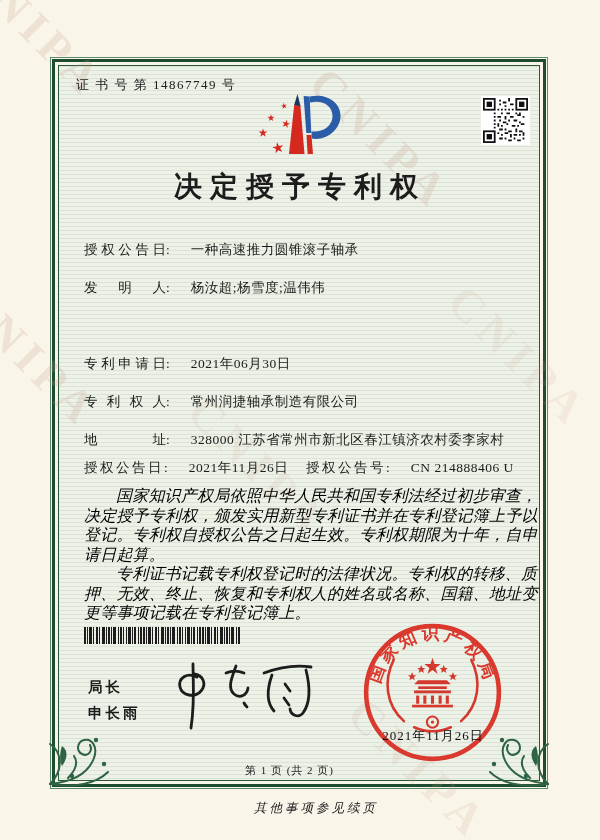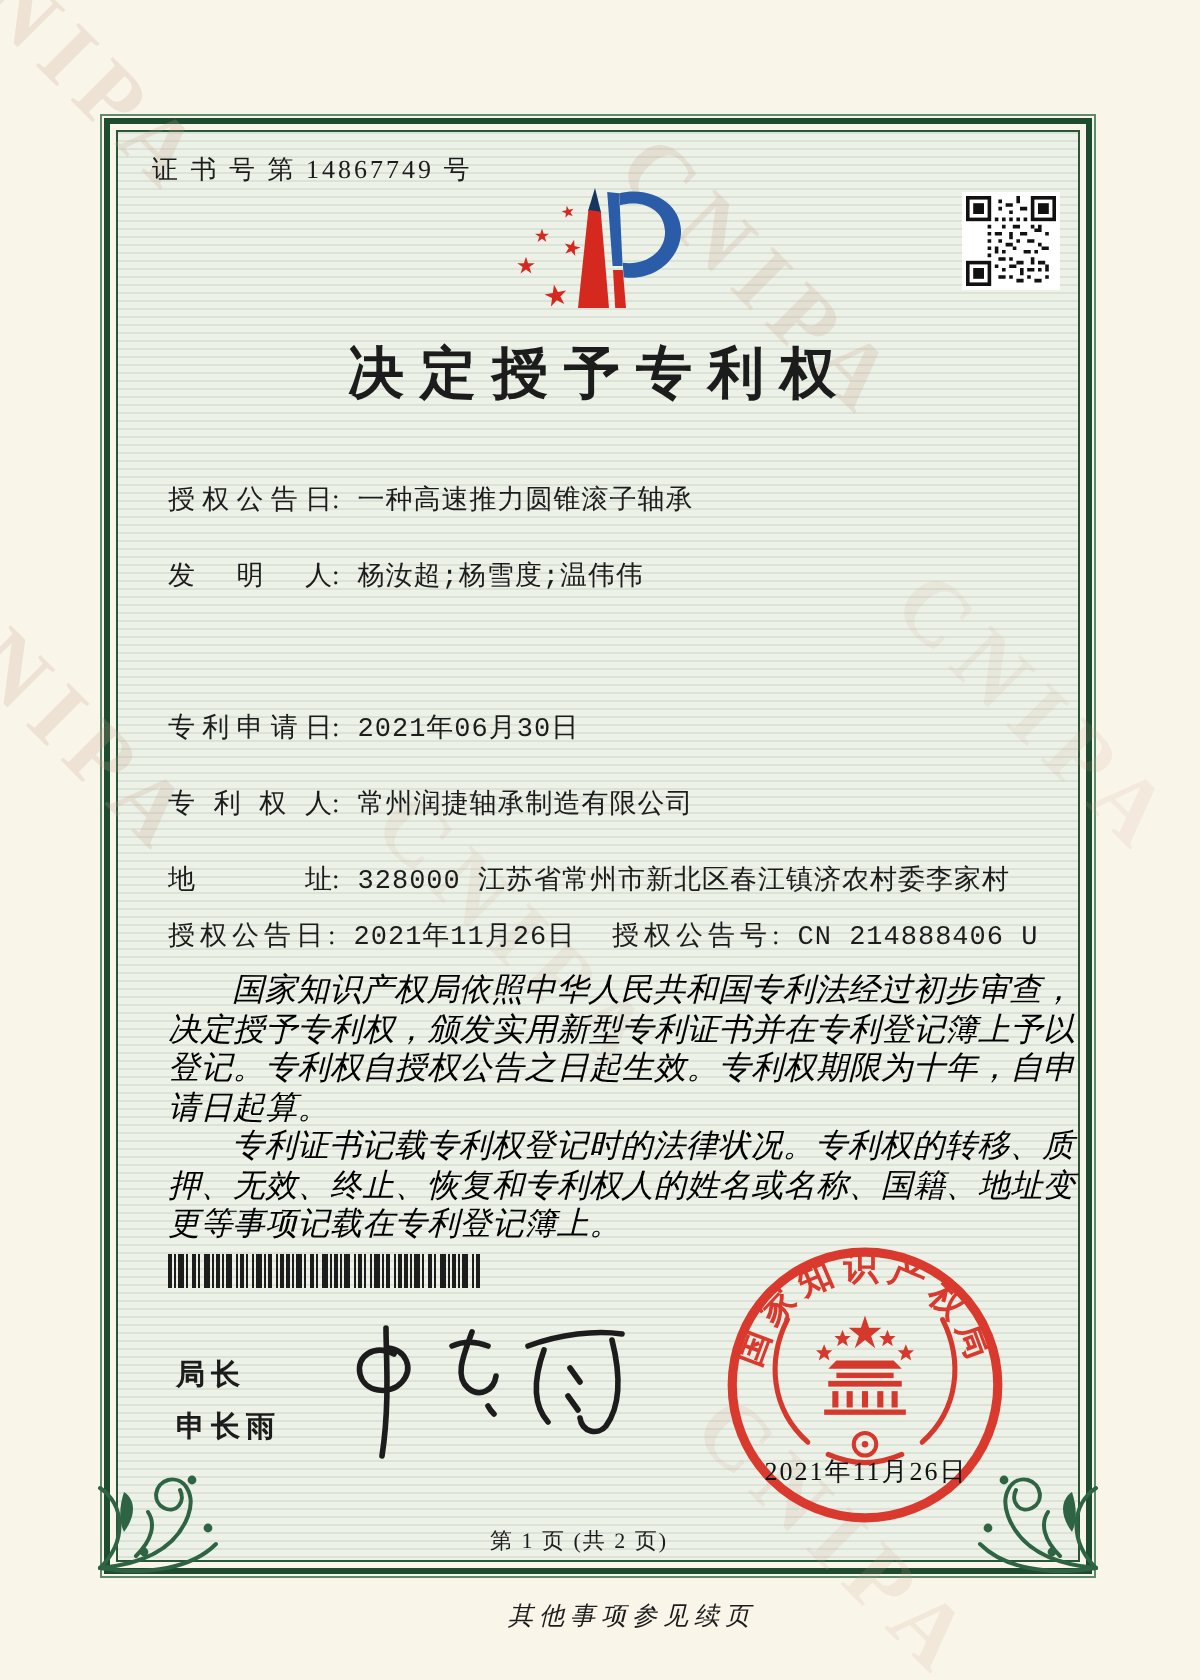--- a/index.html
+++ b/index.html
@@ -15,21 +15,21 @@
          border:1px solid #5d8a6d;padding:1px;box-sizing:border-box;z-index:0;}
   .frame2{border:3px solid #1d4c31;height:100%;box-sizing:border-box;padding:3px;}
   .frame3{border:1px solid #2a573a;height:100%;box-sizing:border-box;background-color:#eef1e8;
           background-image:repeating-linear-gradient(180deg, rgba(122,168,136,0.18) 0px, rgba(122,168,136,0.18) 1px, transparent 1px, transparent 4px);}
   .certno{left:76px;top:76px;font-size:13px;letter-spacing:1.5px;z-index:3;}
   .title{left:0;right:0;top:168px;text-align:center;font-size:28px;font-weight:bold;
          letter-spacing:8px;z-index:3;}
   .row{left:84px;font-size:13.5px;z-index:3;white-space:nowrap;}
   .flabel{display:inline-block;width:82px;text-align:justify;text-align-last:justify;vertical-align:bottom;}
   .fcolon{display:inline-block;}
-  .fvalue{margin-left:9px;letter-spacing:0.5px;font-family:Liberation Mono, monospace;}
+  .fvalue{margin-left:21px;letter-spacing:0.5px;}
   .glabel{letter-spacing:2.5px;}
   .body-text{left:84px;top:486px;width:460px;font-size:16px;line-height:19.5px;
              font-style:italic;letter-spacing:0.2px;color:#000000;z-index:3;}
   .body-text p{margin:0;text-indent:2em;}
   .signer{left:88px;font-size:14.5px;font-weight:bold;letter-spacing:3px;
           font-family:"Liberation Sans","DejaVu Sans",sans-serif;z-index:3;}
   .seal-date{left:368px;top:727px;width:130px;text-align:center;font-size:13px;
              letter-spacing:1px;color:#111;z-index:5;}
   .page-num{left:50px;top:763px;width:479px;text-align:center;font-size:11px;letter-spacing:1px;z-index:3;}
   .note{left:0;right:0;top:800px;text-align:center;font-size:12.5px;font-style:italic;

